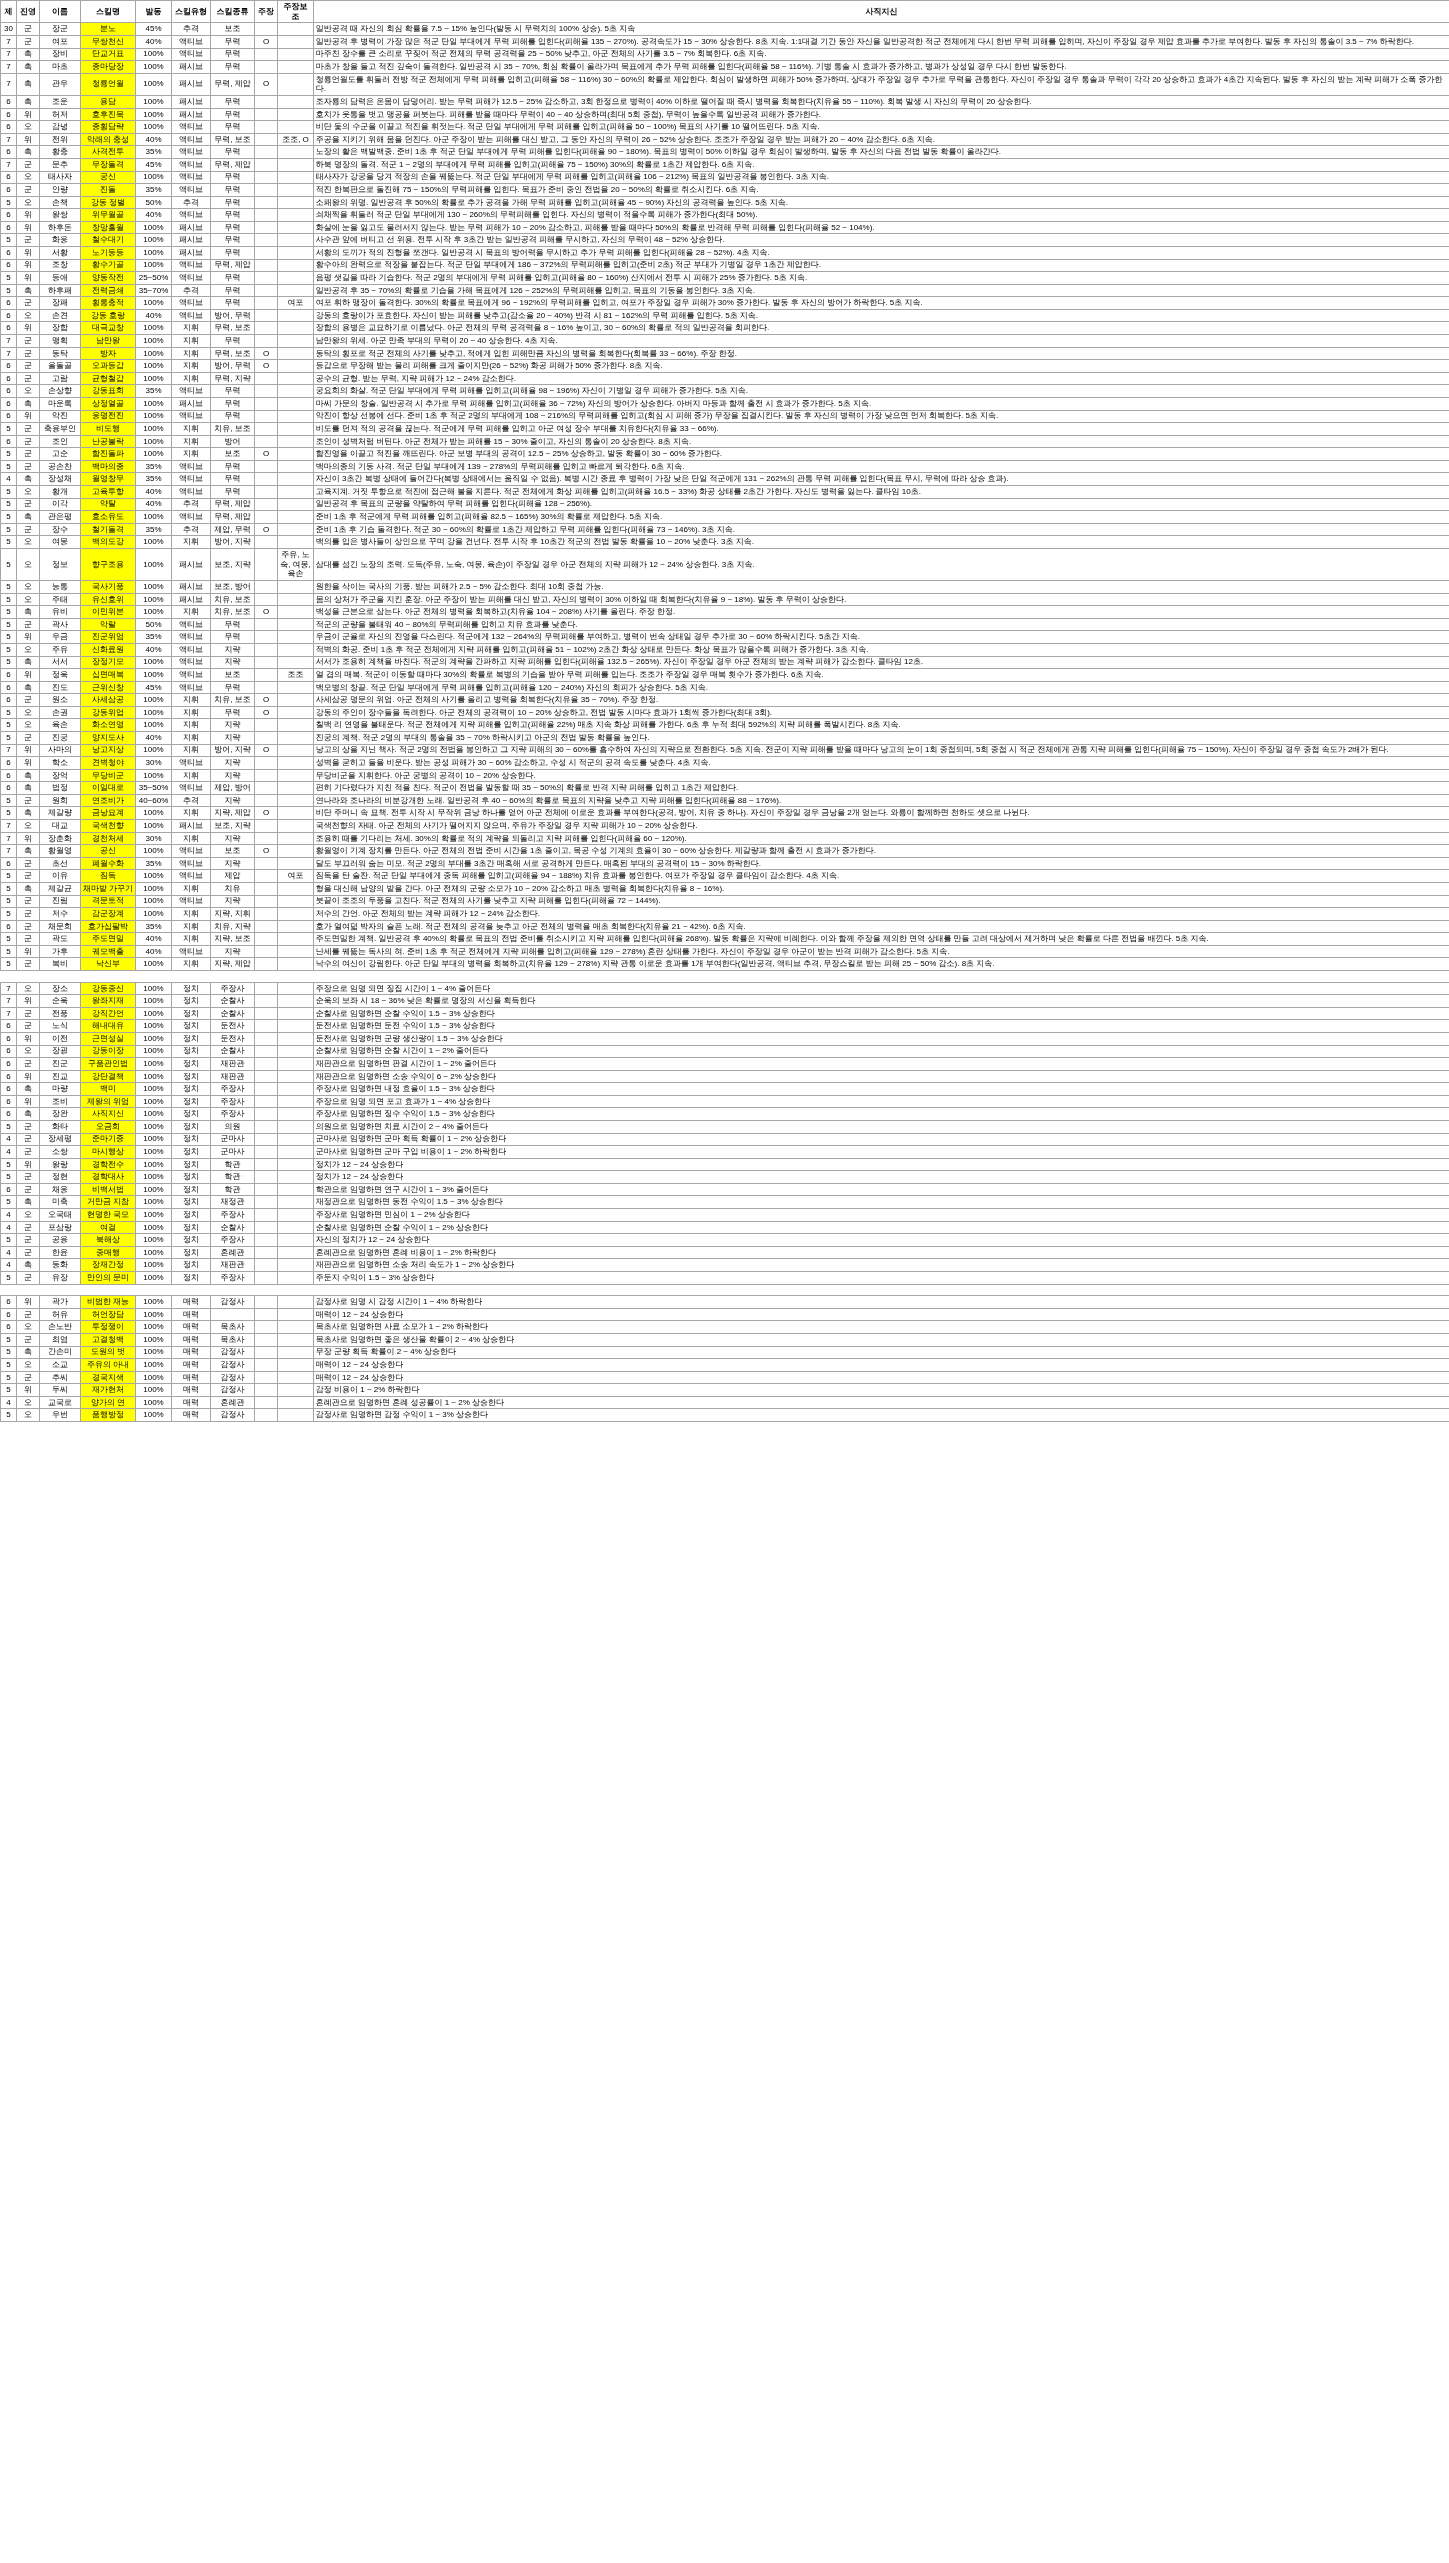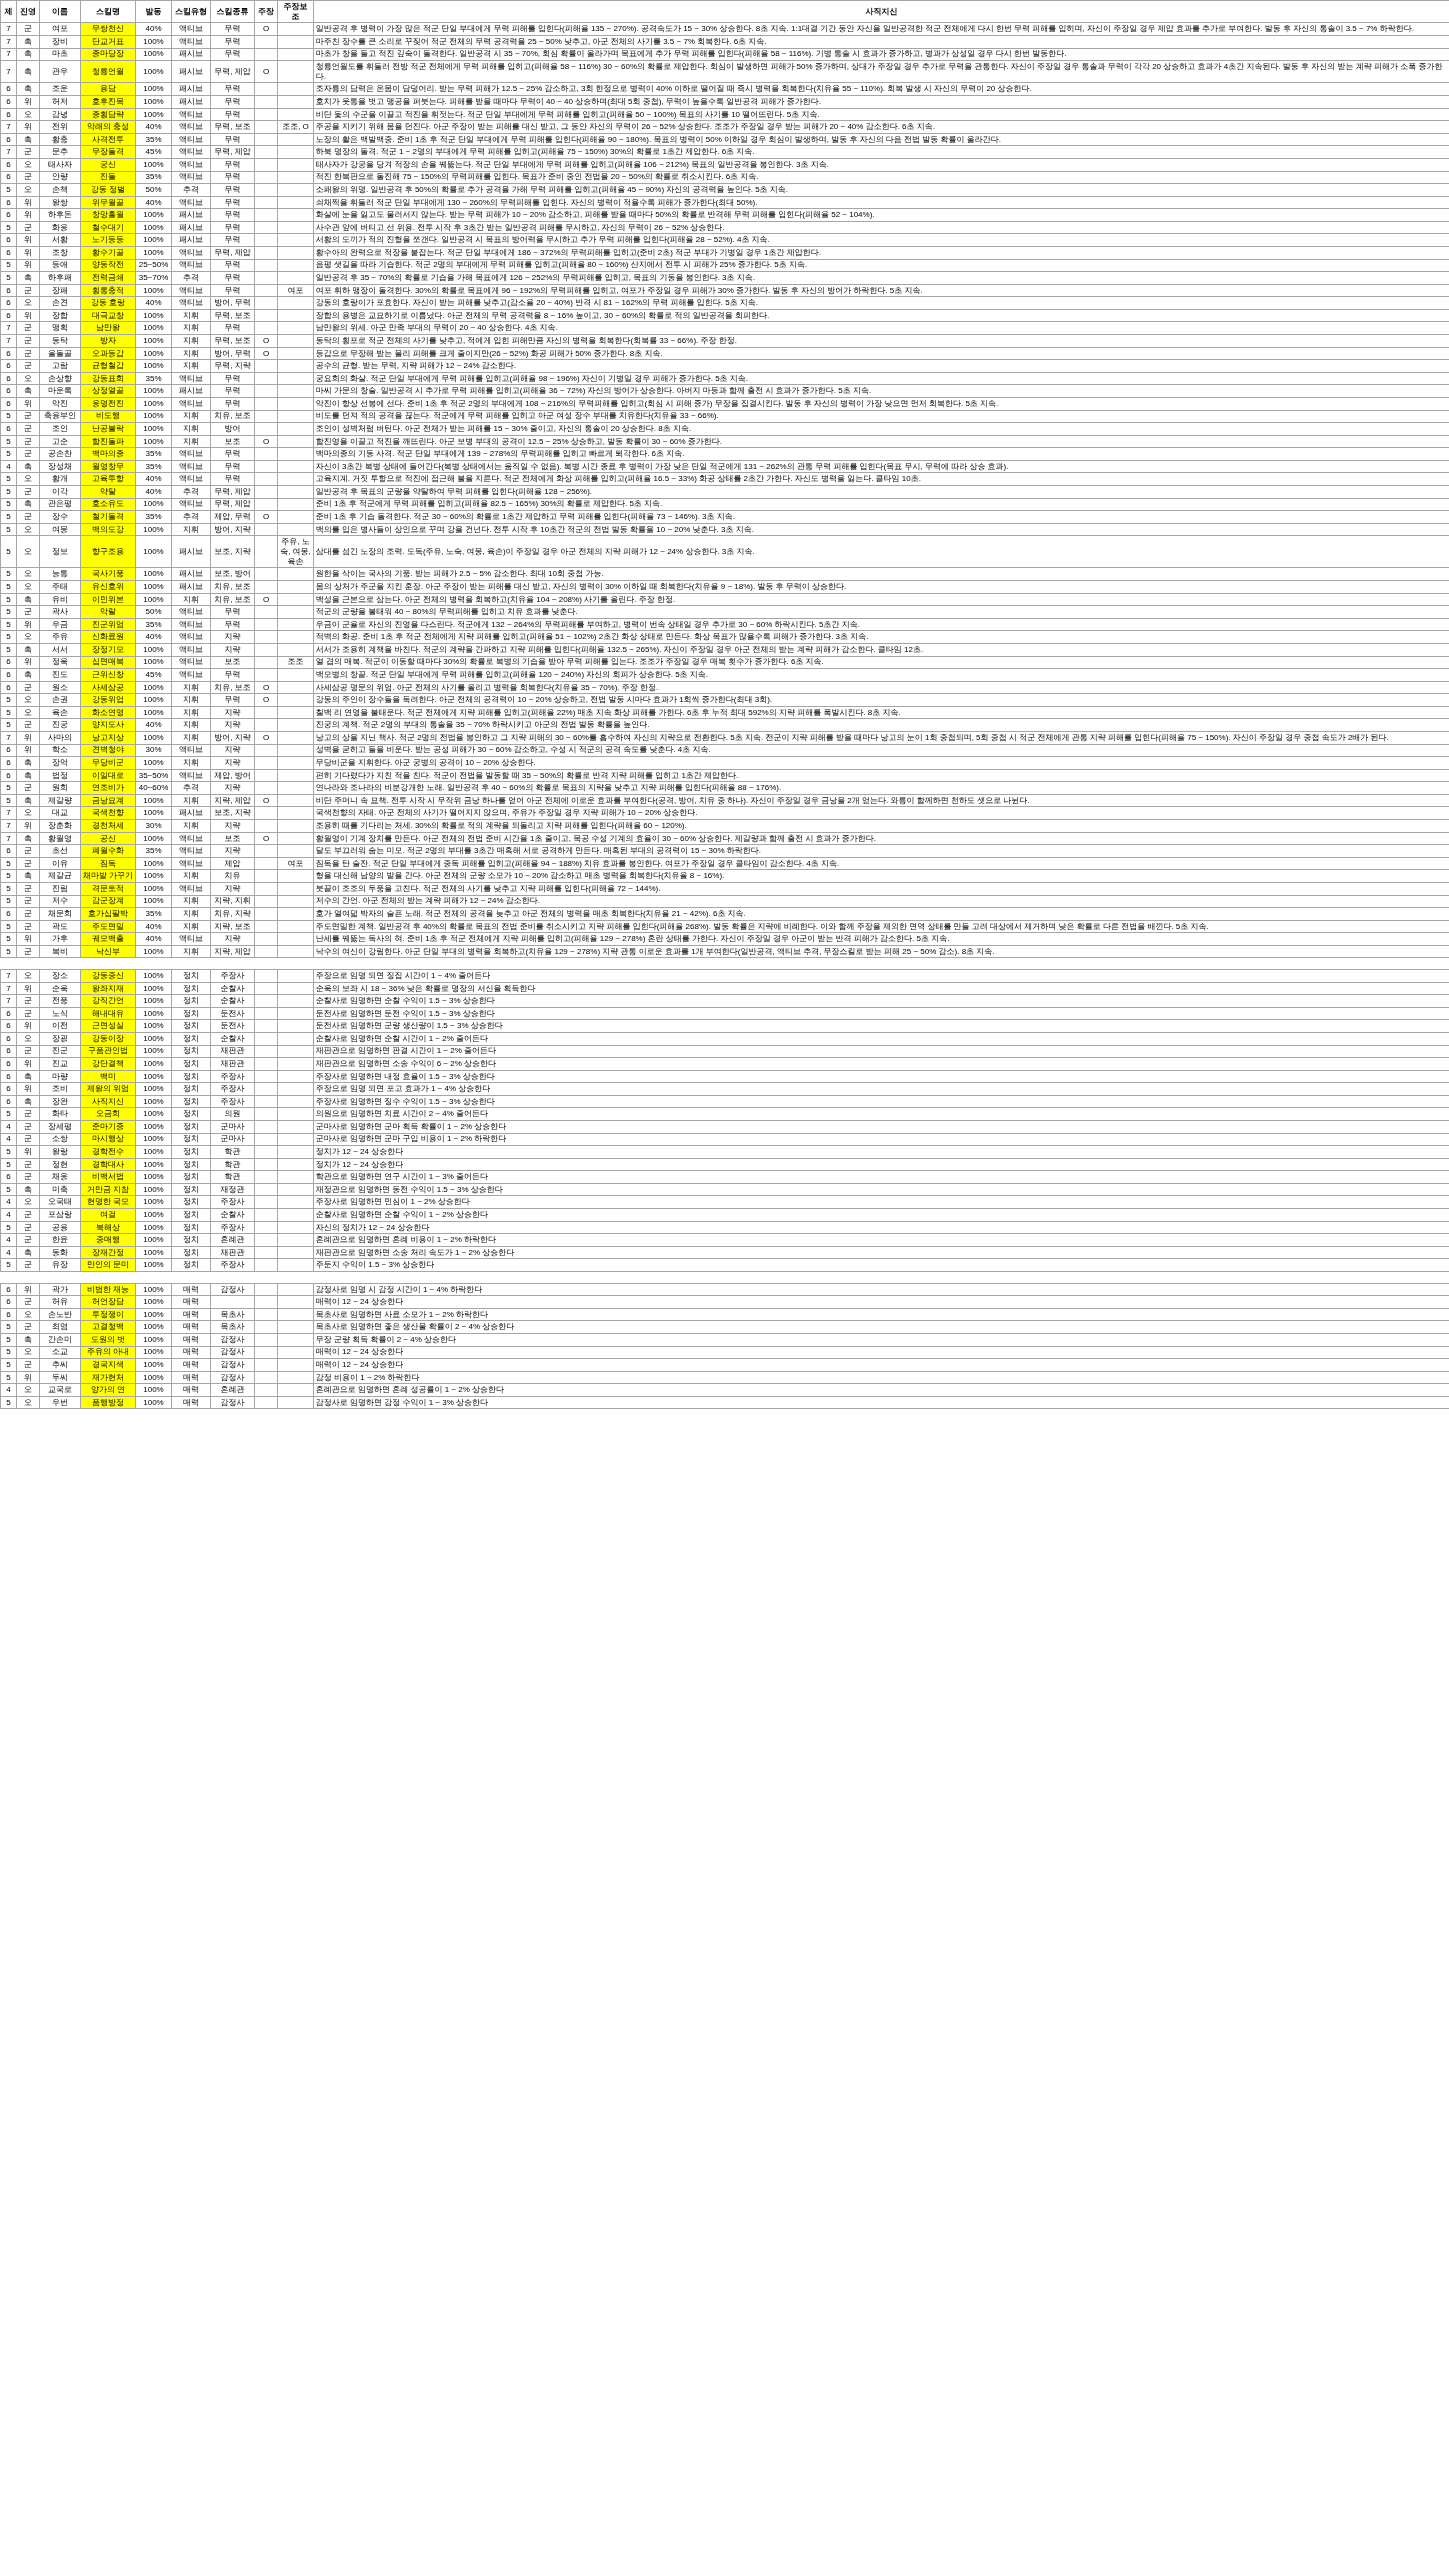--- a/index.html
+++ b/index.html
@@ -37,20 +37,32 @@
         <th>발동</th>
         <th>스킬유형</th>
         <th>스킬종류</th>
         <th>주장</th>
         <th>주장보조</th>
         <th>사직지신</th>
       </tr>
   </thead>
   <tbody id="table-body">
       <tr>
+        <td class="c">30</td>
+        <td class="c">군</td>
+        <td class="c">장군</td>
+        <td class="skill">분노</td>
+        <td class="c">45%</td>
+        <td class="c">추격</td>
+        <td class="c">보조</td>
+        <td class="c"></td>
+        <td class="c"></td>
+        <td class="info">일반공격 때 자신의 회심 확률을 7.5 ~ 15% 높인다(발동 시 무력치의 100% 상승). 5초 지속</td>
+      </tr>
+      <tr>
         <td class="c">7</td>
         <td class="c">군</td>
         <td class="c">여포</td>
         <td class="skill">무쌍천신</td>
         <td class="c">40%</td>
         <td class="c">액티브</td>
         <td class="c">무력</td>
         <td class="c">O</td>
         <td class="c"></td>
         <td class="info">일반공격 후 병력이 가장 많은 적군 단일 부대에게 무력 피해를 입힌다(피해율 135 ~ 270%). 공격속도가 15 ~ 30% 상승한다. 8초 지속. 1:1대결 기간 동안 자신을 일반공격한 적군 전체에게 다시 한번 무력 피해를 입히며, 자신이 주장일 경우 제압 효과를 추가로 부여한다. 발동 후 자신의 통솔이 3.5 ~ 7% 하락한다.</td>
@@ -226,21 +238,21 @@
       <tr>
         <td class="c">5</td>
         <td class="c">군</td>
         <td class="c">화웅</td>
         <td class="skill">철수대기</td>
         <td class="c">100%</td>
         <td class="c">패시브</td>
         <td class="c">무력</td>
         <td class="c"></td>
         <td class="c"></td>
-        <td class="info">사수관 앞에 버티고 선 위용. 전투 시작 후 3초간 받는 일반공격 피해를 무시하고, 자신의 무력이 26 ~ 52% 상승한다.</td>
+        <td class="info">사수관 앞에 버티고 선 위용. 전투 시작 후 3초간 받는 일반공격 피해를 무시하고, 자신의 무력이 48 ~ 52% 상승한다.</td>
       </tr>
       <tr>
         <td class="c">6</td>
         <td class="c">위</td>
         <td class="c">서황</td>
         <td class="skill">노기등등</td>
         <td class="c">100%</td>
         <td class="c">패시브</td>
         <td class="c">무력</td>
         <td class="c"></td>

